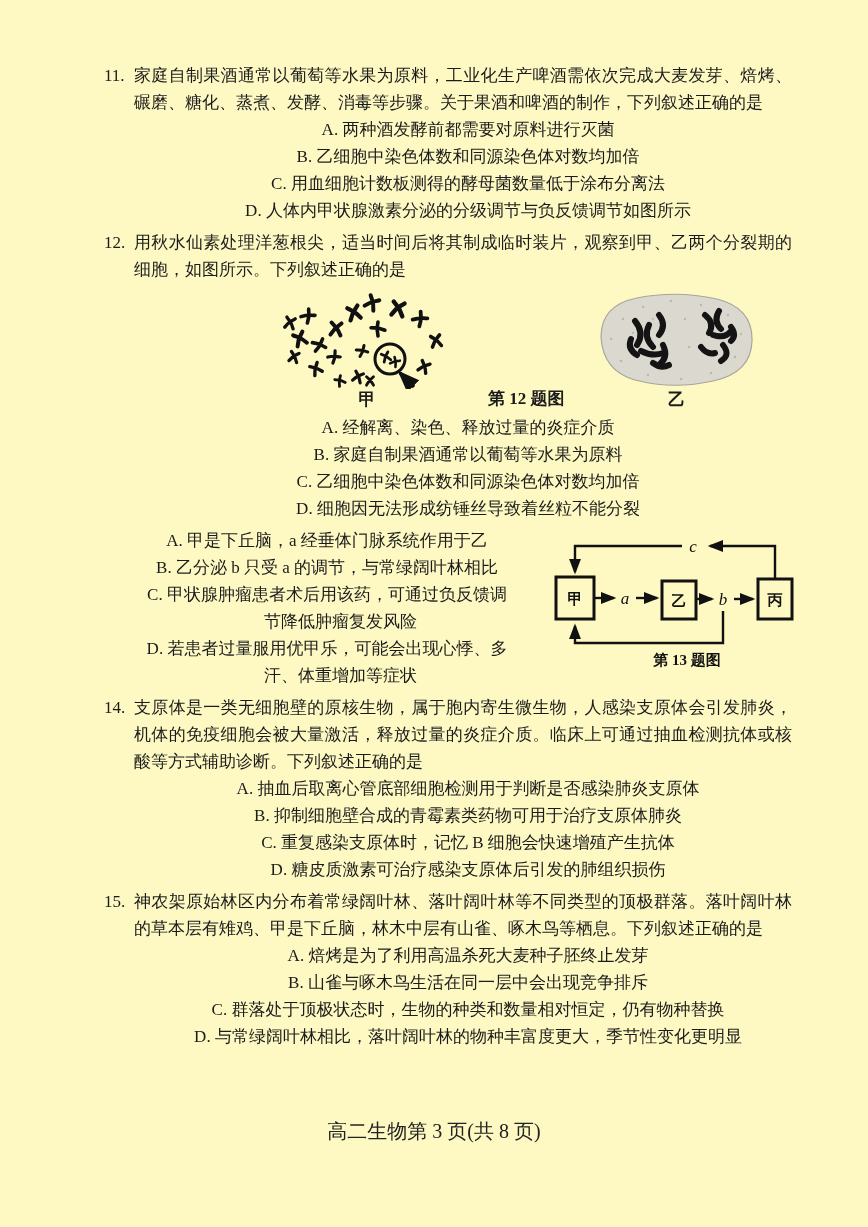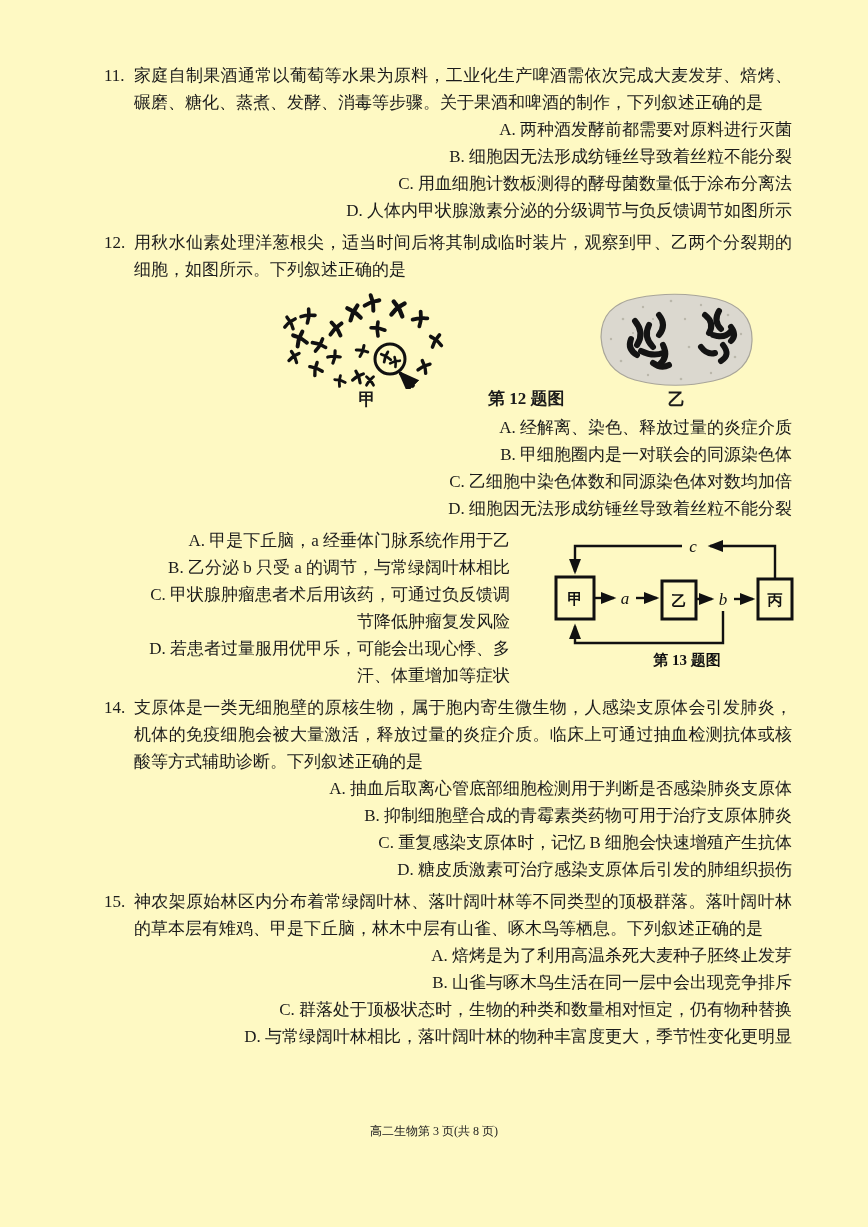--- a/index.html
+++ b/index.html
@@ -13,50 +13,50 @@
     font-family:"Liberation Serif","DejaVu Serif",serif;
     font-size:17px;line-height:27px;
     color:#1b1b1b;
     overflow:hidden;
   }
   .question{margin-bottom:5px;}
   .stem{display:flex;text-align:justify;}
   .qnum{flex:0 0 30px;}
   .stem-text{flex:1;}
   .options{padding-left:40px;}
-  .option{padding-left:27px;text-indent:-27px;text-align:right;}
+  .option{padding-left:27px;text-indent:-27px;text-align:center;}
   
   .fig12{display:flex;align-items:flex-end;margin:6px 0 4px 170px;gap:10px;}
   .fig12 .cellblock{display:flex;flex-direction:column;align-items:center;}
   .fig12 .cell-label{font-weight:bold;line-height:20px;margin-top:1px;}
   .fig12 .fig-caption{font-weight:bold;line-height:20px;padding:0 18px 1px 18px;text-align:right;}
   
   .q13-body{display:flex;align-items:flex-start;}
   .q13-body .options{flex:0 0 366px;padding-left:40px;}
   .q13-fig{margin-left:34px;margin-top:4px;display:flex;flex-direction:column;align-items:center;}
   
   .footer{
     position:absolute;left:0;bottom:82px;width:100%;
-    text-align:center;font-size:12px;color:#222;
+    text-align:center;font-size:20px;color:#222;
   }
   svg text{font-family:"Liberation Serif","DejaVu Serif",serif;}
 </style>
 </head>
 <body>
 
 <div class="page">
 
   <div class="question">
     <div class="stem">
       <span class="qnum">11.</span>
       <span class="stem-text">家庭自制果酒通常以葡萄等水果为原料，工业化生产啤酒需依次完成大麦发芽、焙烤、碾磨、糖化、蒸煮、发酵、消毒等步骤。关于果酒和啤酒的制作，下列叙述正确的是</span>
     </div>
     <div class="options">
       <div class="option">A. 两种酒发酵前都需要对原料进行灭菌</div>
-      <div class="option">B. 细胞因无法形成纺锤丝导致着丝粒不能分裂</div>
+      <div class="option">B. 乙细胞中染色体数和同源染色体对数均加倍</div>
       <div class="option">C. 用血细胞计数板测得的酵母菌数量低于涂布分离法</div>
       <div class="option">D. 人体内甲状腺激素分泌的分级调节与负反馈调节如图所示</div>
     </div>
   </div>
 
   <div class="question">
     <div class="stem">
       <span class="qnum">12.</span>
       <span class="stem-text">用秋水仙素处理洋葱根尖，适当时间后将其制成临时装片，观察到甲、乙两个分裂期的细胞，如图所示。下列叙述正确的是</span>
     </div>
@@ -143,21 +143,21 @@
             <path d="M108 58 q6 8 14 6"></path>
             <path d="M138 38 q6 8 0 14"></path>
           </g>
         </svg>
         <div class="cell-label">乙</div>
       </div>
     </div>
 
     <div class="options">
       <div class="option">A. 经解离、染色、释放过量的炎症介质</div>
-      <div class="option">B. 甲细胞圈内是一对联会的同源染色体</div>
+      <div class="option">B. 家庭自制果酒通常以葡萄等水果为原料</div>
       <div class="option">C. 乙细胞中染色体数和同源染色体对数均加倍</div>
       <div class="option">D. 细胞因无法形成纺锤丝导致着丝粒不能分裂</div>
     </div>
   </div>
 
   <div class="question">
     <div class="q13-body">
       <div class="options">
         <div class="option">A. 甲是下丘脑，a 经垂体门脉系统作用于乙</div>
         <div class="option">B. 乙分泌 b 只受 a 的调节，与常绿阔叶林相比</div>

